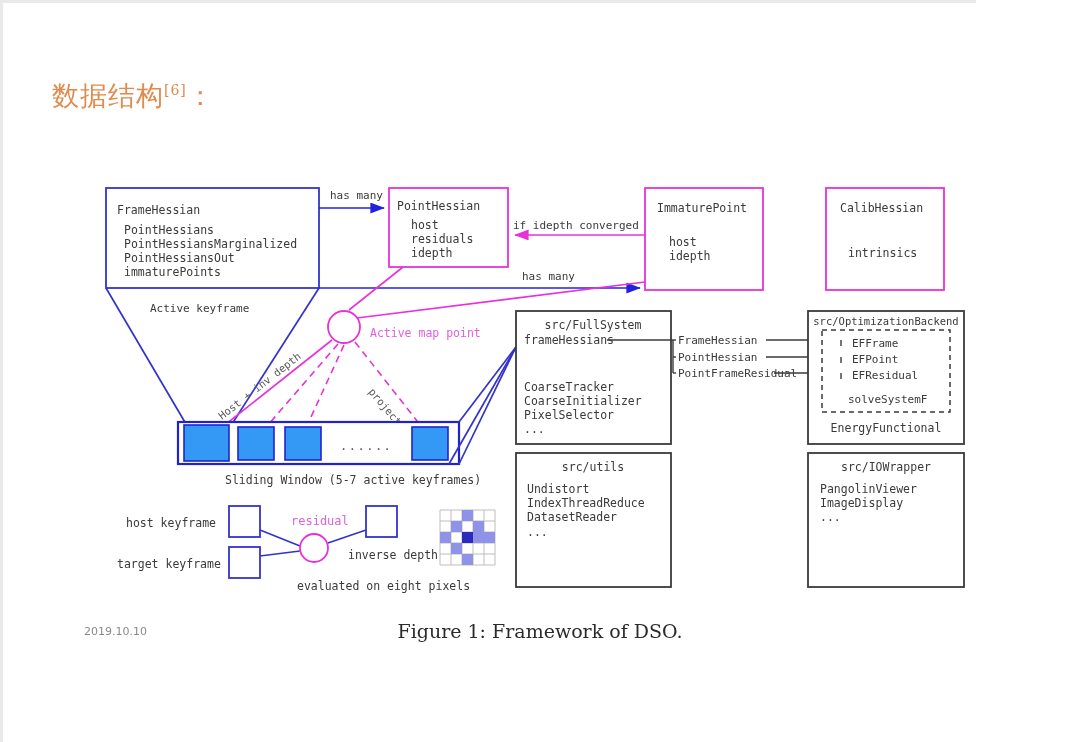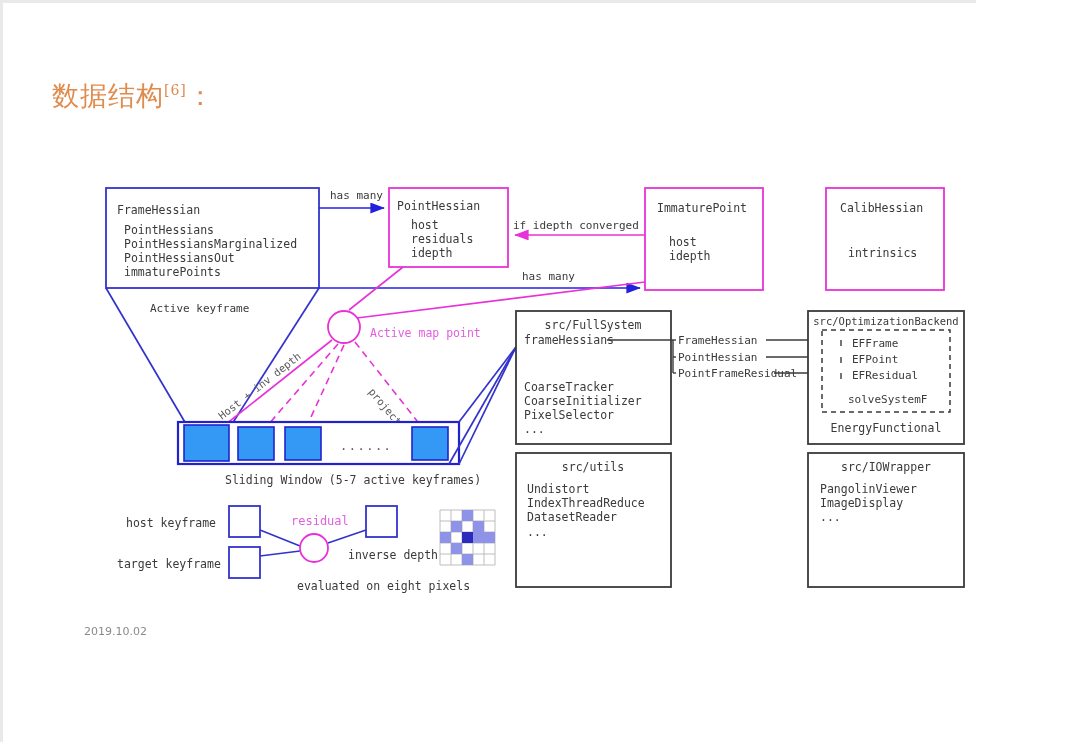--- a/index.html
+++ b/index.html
@@ -75,21 +75,22 @@
 </head>
 <body>
 
 <div id="slide">
 
   <div class="edge-top"></div>
   <div class="edge-left"></div>
 
   <div class="title"><span>数据结构</span><span class="sup">[6]</span><span>：</span></div>
 
-  <div class="date">2019.10.02</div>
+  <div class="date">2019.10.10</div>
+  <div class="caption">Figure 1: Framework of DSO.</div>
 
   <svg id="figure" width="1080" height="742">
     <defs>
       <marker id="arrowBlue" markerWidth="9" markerHeight="9" refX="8" refY="3.2" orient="auto">
         <path d="M0,0 L8.5,3.2 L0,6.4 z" fill="#2222dd"></path>
       </marker>
       <marker id="arrowMagenta" markerWidth="9" markerHeight="9" refX="8" refY="3.2" orient="auto">
         <path d="M0,0 L8.5,3.2 L0,6.4 z" fill="#e832d8"></path>
       </marker>
     </defs>

